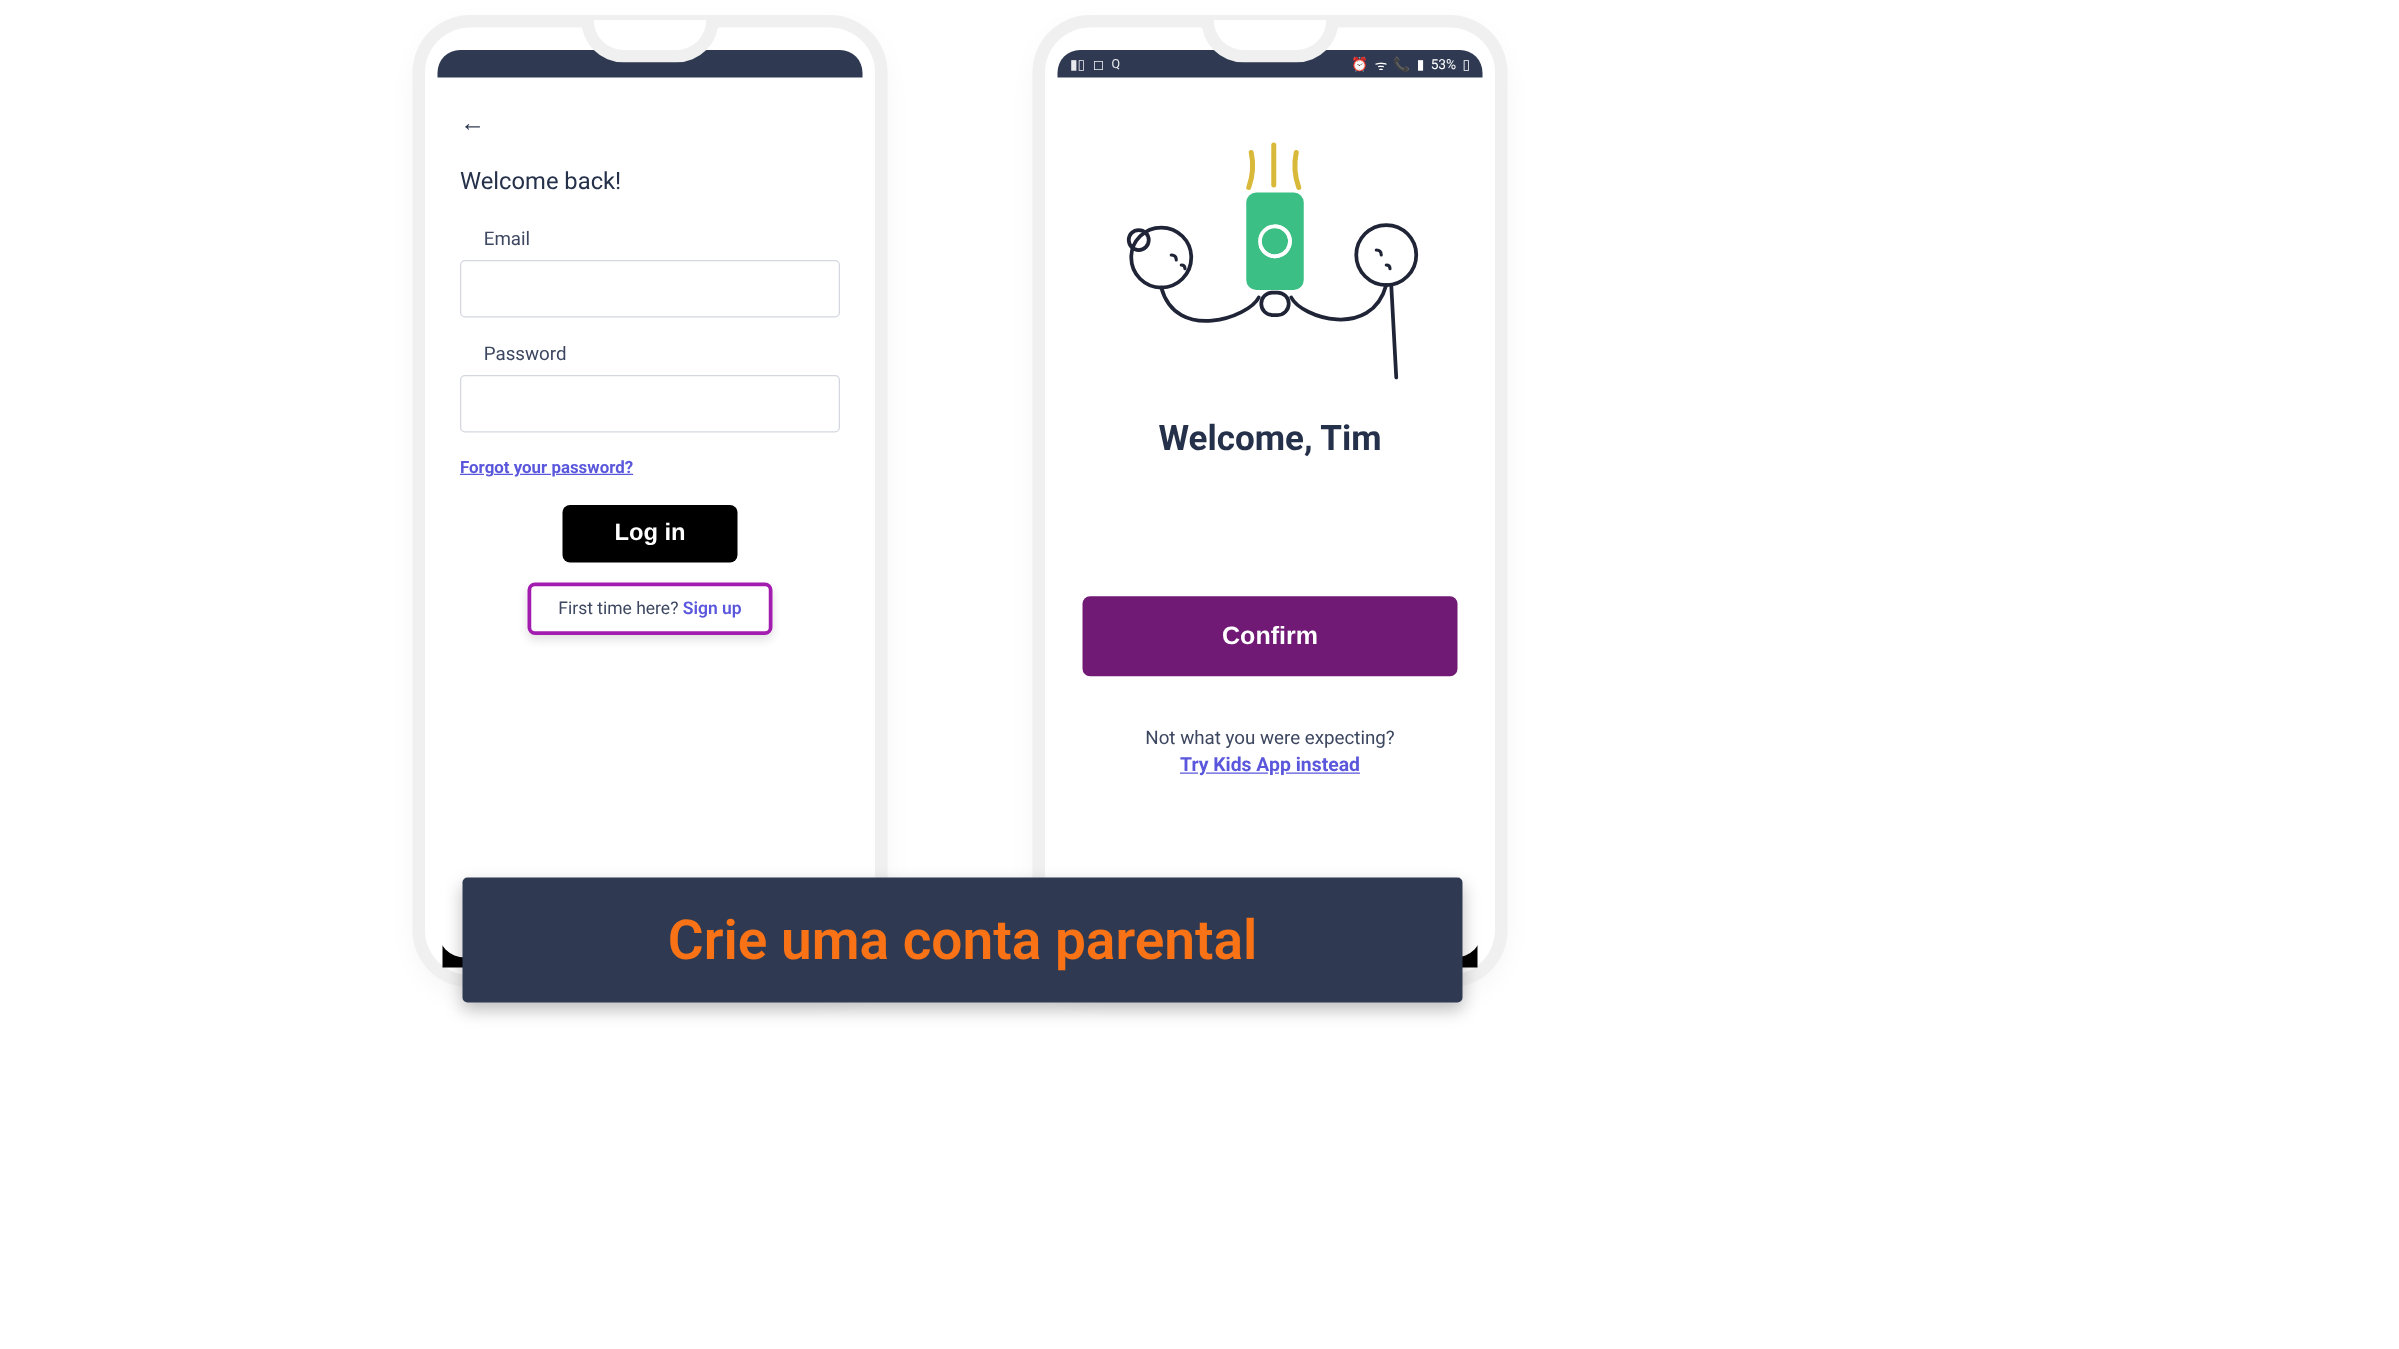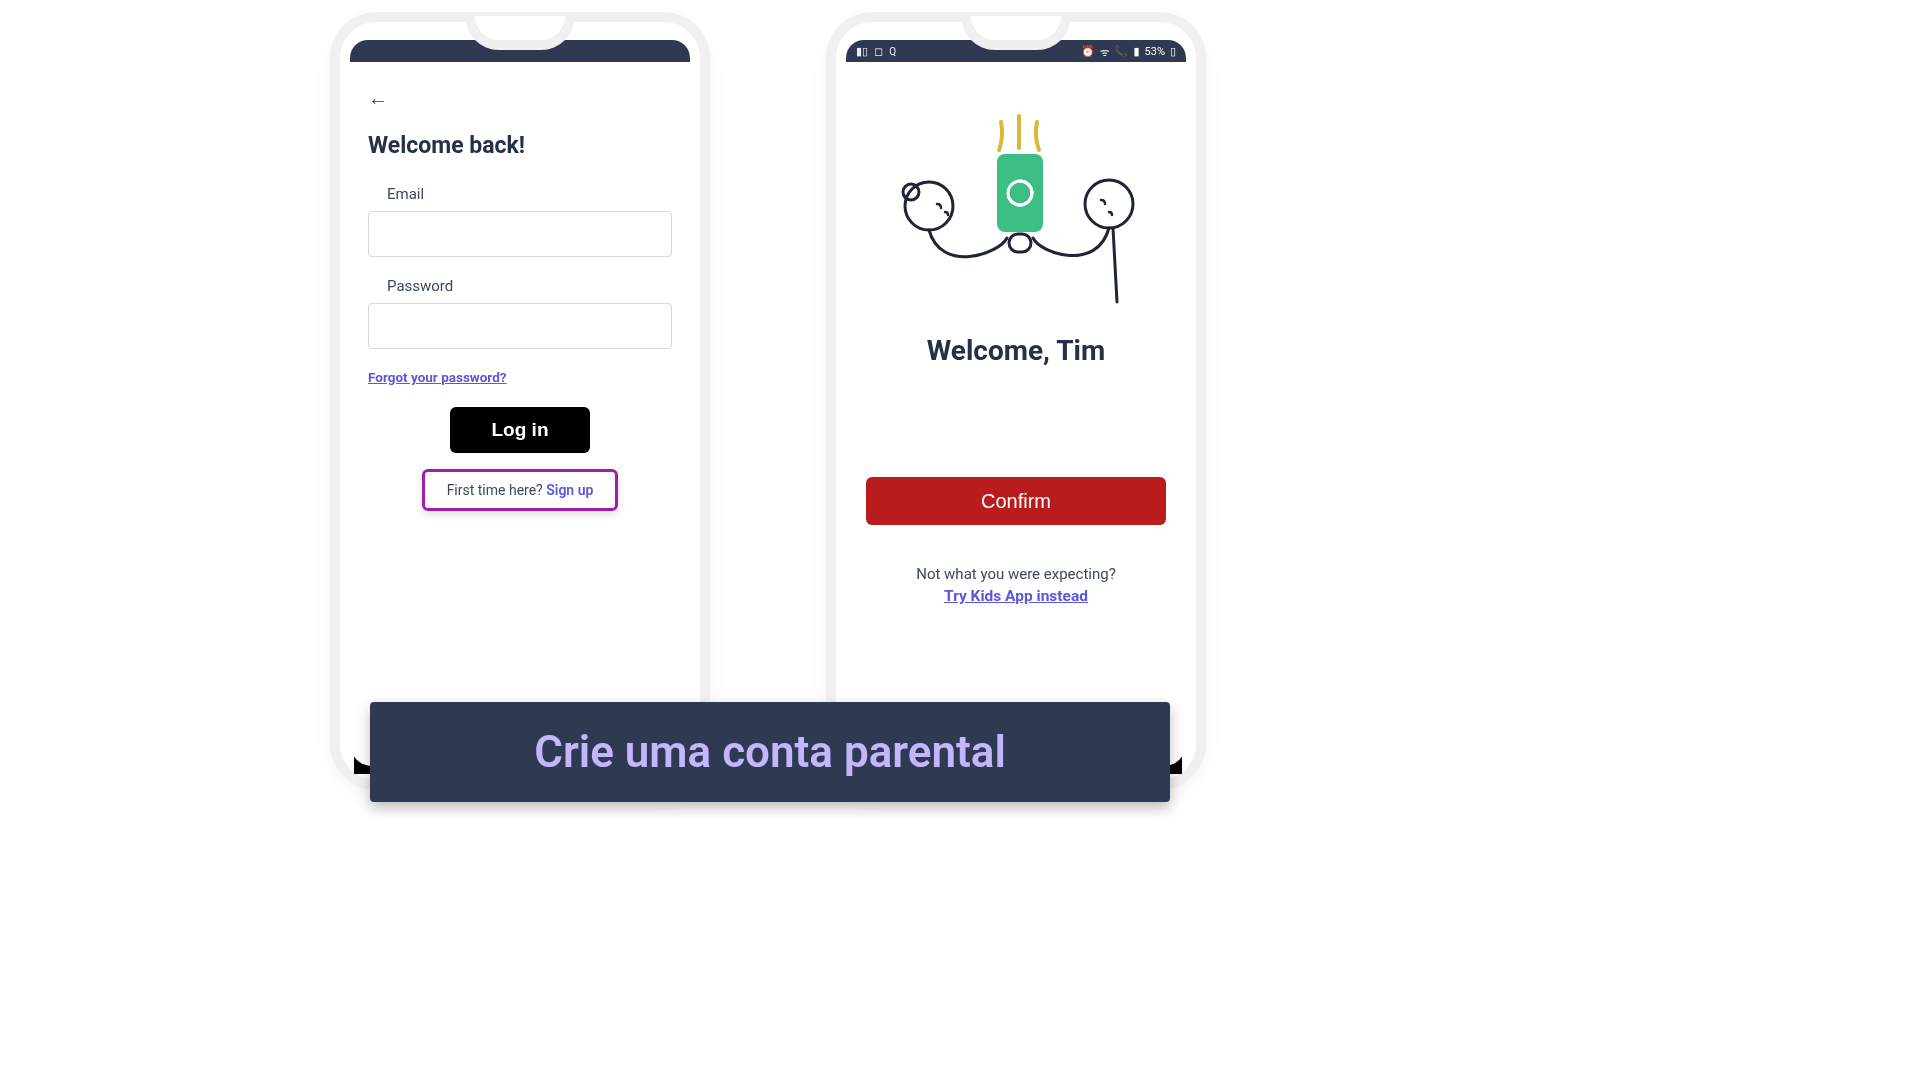--- a/index.html
+++ b/index.html
@@ -66,21 +66,21 @@
     right: 10px;
     bottom: 14px;
     background: #ffffff;
     border-radius: 0 0 22px 22px;
     overflow: hidden;
     z-index: 1;
   }
   
   .login-wrap { padding: 24px 18px 0 18px; display:flex; flex-direction:column; height:100%; }
   .back-arrow { font-size: 20px; color:#2f3a52; margin-bottom: 22px; width:24px; }
-  .welcome-title { font-size: 23px; font-weight: 700; color:#25314a; margin-bottom: 26px; }
+  .welcome-title { font-size: 19px; font-weight: 400; color:#25314a; margin-bottom: 26px; }
   .field-label { font-size: 15px; color:#3d4760; margin-bottom: 8px; margin-left: 19px; }
   .text-input {
     width:100%; height:46px;
     border:1px solid #d4d7e0;
     border-radius:4px;
     margin-bottom: 20px;
     padding: 0 10px;
     font-size:15px;
   }
   .forgot-link { font-size:13.5px; font-weight:700; color:#5a57dc; }
@@ -116,27 +116,27 @@
   .recaptcha-block .lnk { color:#5a57dc; }
 
   
   .welcome-wrap { padding: 42px 20px 22px 20px; display:flex; flex-direction:column; align-items:center; height:100%; }
   .illus { width: 270px; height: 200px; margin-bottom: 30px; }
   .welcome-name { font-size:28px; font-weight:700; color:#25314a; margin-bottom:20px; text-align:center; }
   .welcome-desc { font-size:15.5px; color:#3d4760; text-align:center; line-height:1.55; max-width: 280px; }
   .confirm-btn {
     margin-top: 90px;
     width: 100%;
-    height: 48px;
-    background:#b91c1c;
+    height: 64px;
+    background:#701a75;
     color:#fff;
     border:none;
     border-radius:6px;
     font-size:20px;
-    font-weight:400;
+    font-weight:700;
   }
   .expecting { margin-top: 40px; font-size:15px; color:#3d4760; text-align:center; }
   .kids-link { margin-top:4px; font-size:15.5px; font-weight:700; color:#5a57dc; text-align:center; }
 
   
   .nav-pill {
     position:absolute;
     bottom:6px;
     left:14px;
     height:28px;
@@ -148,21 +148,21 @@
   .nav-pill.right-side { left:auto; right:14px; border-radius: 14px 0 0 14px; }
 
   
   .caption-banner {
     position:absolute;
     left: 370px;
     top: 702px;
     width: 800px;
     height: 100px;
     background:#2f3a52;
-    color:#c4b5fd;
+    color:#f97316;
     display:flex;
     align-items:center;
     justify-content:center;
     font-size:44px;
     font-weight:600;
     border-radius:4px;
     box-shadow: 0 6px 14px rgba(0,0,0,0.25);
     z-index:20;
   }
 </style>

